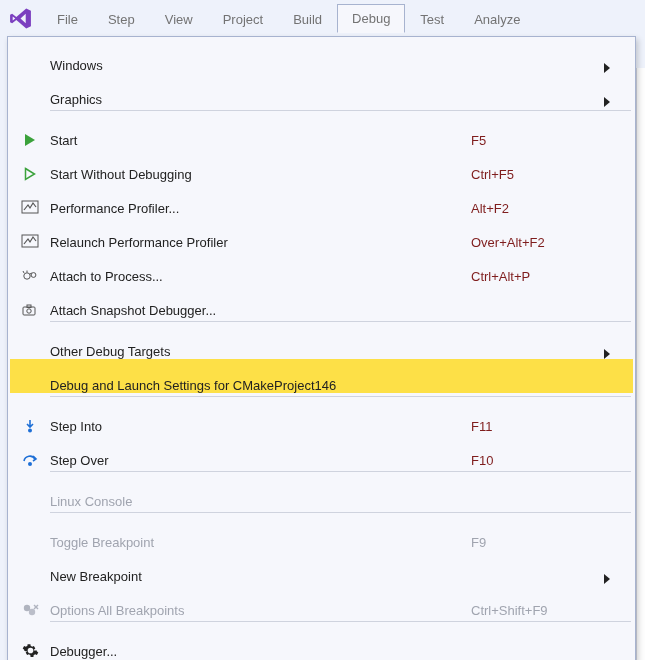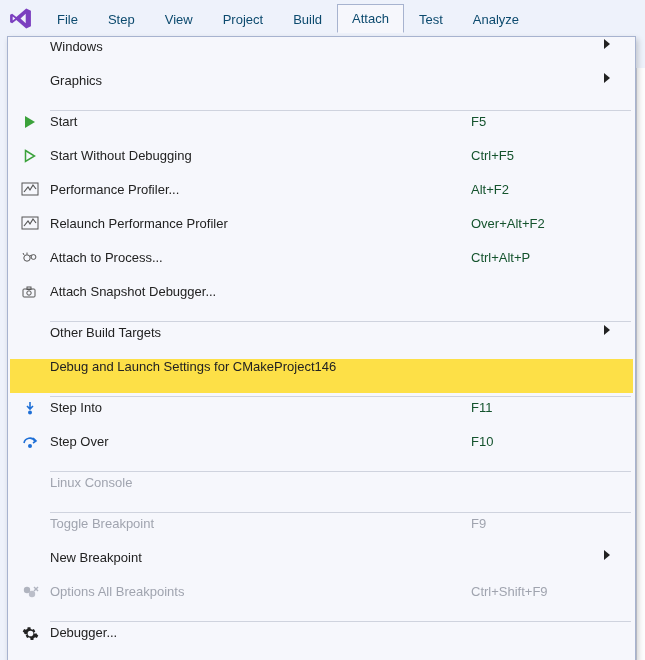--- a/index.html
+++ b/index.html
@@ -24,21 +24,21 @@
     .vs-logo {
       width: 32px;
       height: 28px;
       display: flex;
       align-items: center;
       justify-content: center;
       margin-right: 6px;
     }
     .menubar-item {
       padding: 6px 14px;
-      color: #0c4a6e;
+      color: #737373;
       cursor: default;
       border: 1px solid transparent;
       border-bottom: none;
     }
     .menubar-item.open {
       background: #F6F7FC;
       border: 1px solid #A7B3CF;
       border-bottom: 1px solid #F6F7FC;
       position: relative;
       z-index: 2;
@@ -49,21 +49,21 @@
       left: 7px;
       width: 629px;
       background: #F6F7FC;
       border: 1px solid #A7B3CF;
       box-shadow: 2px 3px 6px rgba(0,0,0,0.2);
       z-index: 1;
       padding: 2px;
     }
     .menu-row {
       display: flex;
-      align-items: flex-start;
+      align-items: flex-end;
       height: 34px;
       padding: 0 18px 0 0;
       color: #222;
     }
     .menu-row.highlighted {
       background: #fde047;
     }
     .menu-row.disabled .menu-label,
     .menu-row.disabled .menu-shortcut {
       color: #A0A4AF;
@@ -76,21 +76,21 @@
       flex-shrink: 0;
     }
     .menu-label {
       flex: 1;
       color: #222;
       white-space: nowrap;
       overflow: hidden;
       text-overflow: ellipsis;
     }
     .menu-shortcut {
-      color: #14532d;
+      color: #7f1d1d;
       width: 128px;
       text-align: left;
       flex-shrink: 0;
     }
     .submenu-arrow {
       width: 16px;
       display: flex;
       align-items: center;
       justify-content: center;
       flex-shrink: 0;
@@ -117,21 +117,21 @@
   <div class="vs-logo">
     <svg width="25" height="25" viewBox="0 0 24 24">
         <path fill="#7B3FBF" d="M17.5 2.5 L22 4.5 L22 19.5 L17.5 21.5 L8 13.5 L4 16.5 L2 15.5 L2 8.5 L4 7.5 L8 10.5 Z M17 7.5 L12 12 L17 16.5 Z M4.5 10 L4.5 14 L7 12 Z"></path>
       </svg>
   </div>
   <div class="menubar-item">File</div>
     <div class="menubar-item">Step</div>
     <div class="menubar-item">View</div>
     <div class="menubar-item">Project</div>
     <div class="menubar-item">Build</div>
-    <div class="menubar-item open">Attach</div>
+    <div class="menubar-item open">Debug</div>
     <div class="menubar-item">Test</div>
     <div class="menubar-item">Analyze</div>
 </div>
 
 <div class="dropdown" id="dropdown">
     <div class="menu-row">
       <span class="icon-slot"></span>
       <span class="menu-label">Windows</span>
       <span class="menu-shortcut"></span>
       <span class="submenu-arrow">
@@ -215,21 +215,21 @@
           <rect x="6" y="3" width="4" height="2.5" fill="none" stroke="#555" stroke-width="1"></rect>
         </svg>
       </span>
       <span class="menu-label">Attach Snapshot Debugger...</span>
       <span class="menu-shortcut"></span>
       <span class="submenu-arrow"></span>
     </div>
     <div class="menu-sep"></div>
     <div class="menu-row">
       <span class="icon-slot"></span>
-      <span class="menu-label">Other Build Targets</span>
+      <span class="menu-label">Other Debug Targets</span>
       <span class="menu-shortcut"></span>
       <span class="submenu-arrow">
         <svg width="8" height="10" viewBox="0 0 8 10">
           <path fill="#222" d="M1 0 L7 5 L1 10 Z"></path>
         </svg>
       </span>
     </div>
     <div class="menu-row highlighted">
       <span class="icon-slot"></span>
       <span class="menu-label">Debug and Launch Settings for CMakeProject146</span>

